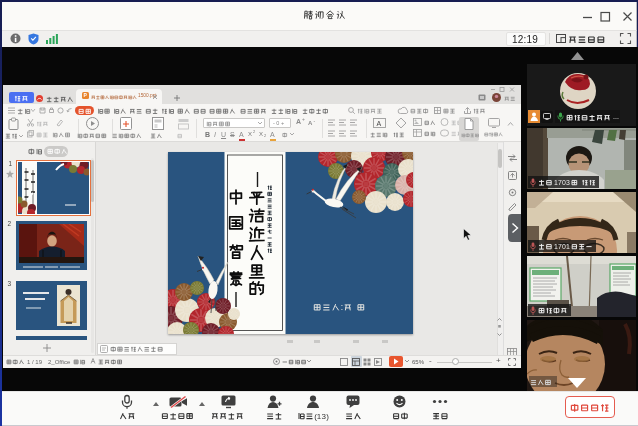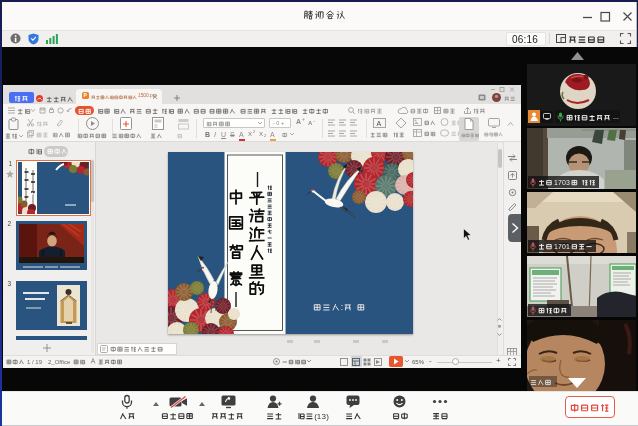--- a/index.html
+++ b/index.html
@@ -35,21 +35,21 @@
     </div>
 <div style="position:absolute;left:46px;top:34px;width:12px;height:10px;">
       <svg width="12" height="10" style="display:block">
         <rect x="0" y="6" width="2" height="4" fill="#2aa558"></rect>
         <rect x="3.3" y="4" width="2" height="6" fill="#2aa558"></rect>
         <rect x="6.6" y="2" width="2" height="8" fill="#2aa558"></rect>
         <rect x="9.9" y="0" width="2" height="10" fill="#2aa558"></rect>
       </svg>
     </div>
 <div style="position:absolute;left:506px;top:31.5px;width:40px;height:14px;background:#fbfbfa;border:1px solid #e4e3e1;border-radius:2px;"></div>
-<div style="position:absolute;left:512px;top:34.5px;font-size:10px;color:#222;letter-spacing:0.2px;font-family:'Liberation Sans',sans-serif;line-height:1;white-space:pre;">06:16</div>
+<div style="position:absolute;left:512px;top:34.5px;font-size:10px;color:#222;letter-spacing:0.2px;font-family:'Liberation Sans',sans-serif;line-height:1;white-space:pre;">12:19</div>
 <div style="position:absolute;left:549px;top:33px;width:1px;height:11px;background:#d8d7d5;"></div>
 <div style="position:absolute;left:556px;top:34px;width:10px;height:9px;">
       <svg width="10" height="9" style="display:block">
         <rect x="0.5" y="0.5" width="9" height="8" fill="none" stroke="#444" stroke-width="1"></rect>
         <rect x="5" y="3.6" width="4.5" height="4.9" fill="#f1f0ee" stroke="#444" stroke-width="1"></rect>
       </svg>
     </div>
 <div style="position:absolute;left:568px;top:34px">
       <svg width="38" height="11" viewBox="0 0 37.8 11" style="display:block">
         <path d="M1.2 3.0L7.7 3.0M2.8 3.0L1.8 8.8M6.0 3.0L7.0 8.8M1.5 6.2L7.3 6.2M10.6 3.2L17.1 3.2M10.8 5.8L16.9 5.8M10.5 8.4L17.3 8.4M20.5 3.0L26.1 3.0M20.5 3.0L20.5 8.4M26.1 3.0L26.1 8.4M20.5 5.8L26.1 5.8M20.5 8.4L26.1 8.4M29.9 3.0L35.6 3.0M29.9 3.0L29.9 8.4M35.6 3.0L35.6 8.4M29.9 5.8L35.6 5.8M29.9 8.4L35.6 8.4" stroke="#333" stroke-width="1.17" fill="none" stroke-linecap="butt"></path>

